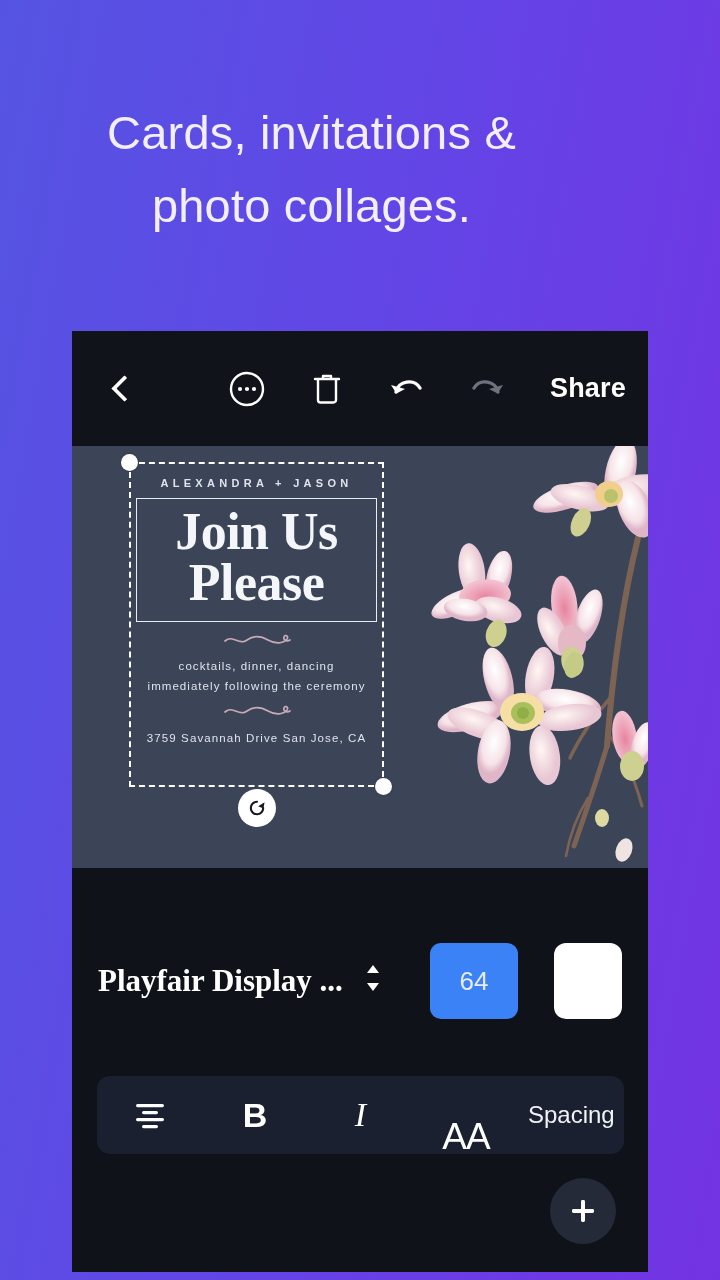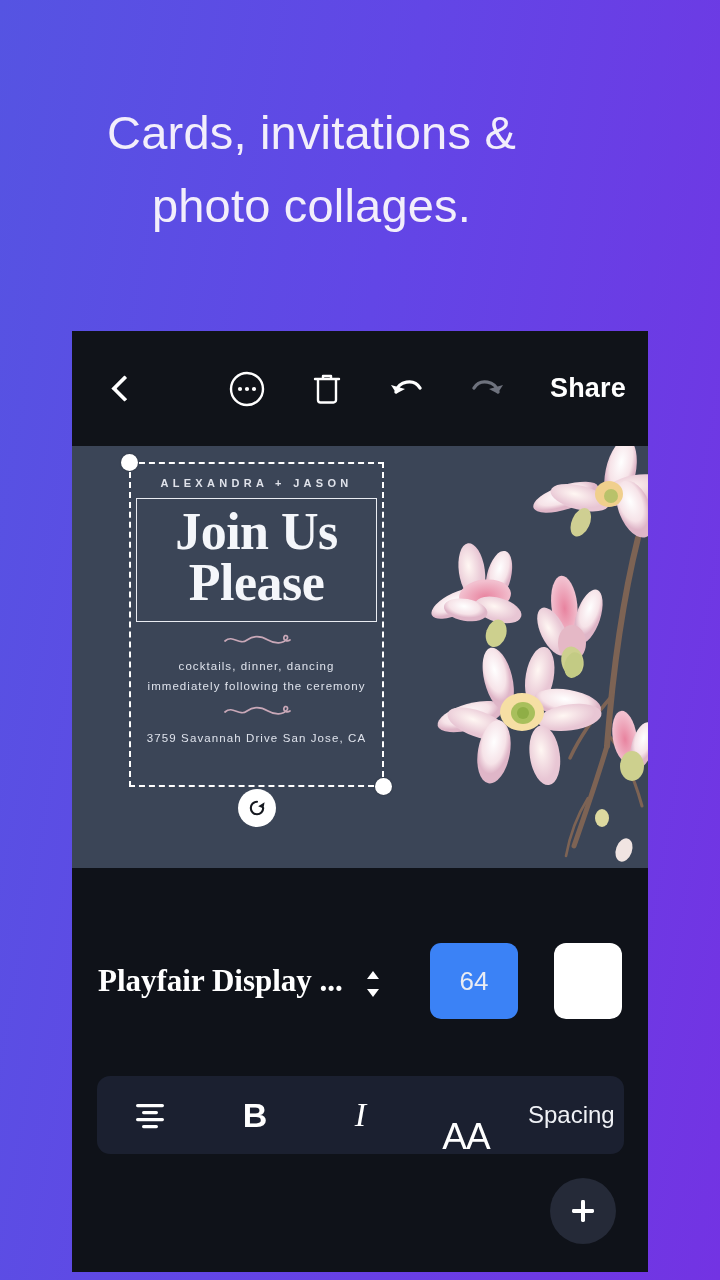--- a/index.html
+++ b/index.html
@@ -108,21 +108,21 @@
   }
   .inv-addr{
     font-size:11.5px; letter-spacing:1.1px; color:#dfe3ec; margin-top:13px;
   }
 
   
   .ctl-row{
     position:absolute; left:0; top:600px; width:576px; height:100px;
     display:flex; align-items:center; padding:0 26px;
   }
-  .font-pick{ display:flex; align-items:flex-end; gap:21px; flex:1; }
+  .font-pick{ display:flex; align-items:flex-start; gap:21px; flex:1; }
   .font-name{
     font-family:"Liberation Serif", serif; font-weight:700;
     font-size:31px; color:#ffffff; white-space:nowrap;
   }
   .stepper{ display:flex; flex-direction:column; gap:5px; align-items:center; }
   .size-box{
     width:88px; height:76px; border-radius:11px; background:#3b82f6;
     display:flex; align-items:center; justify-content:center;
     color:#e9ecf3; font-size:26px;
   }

